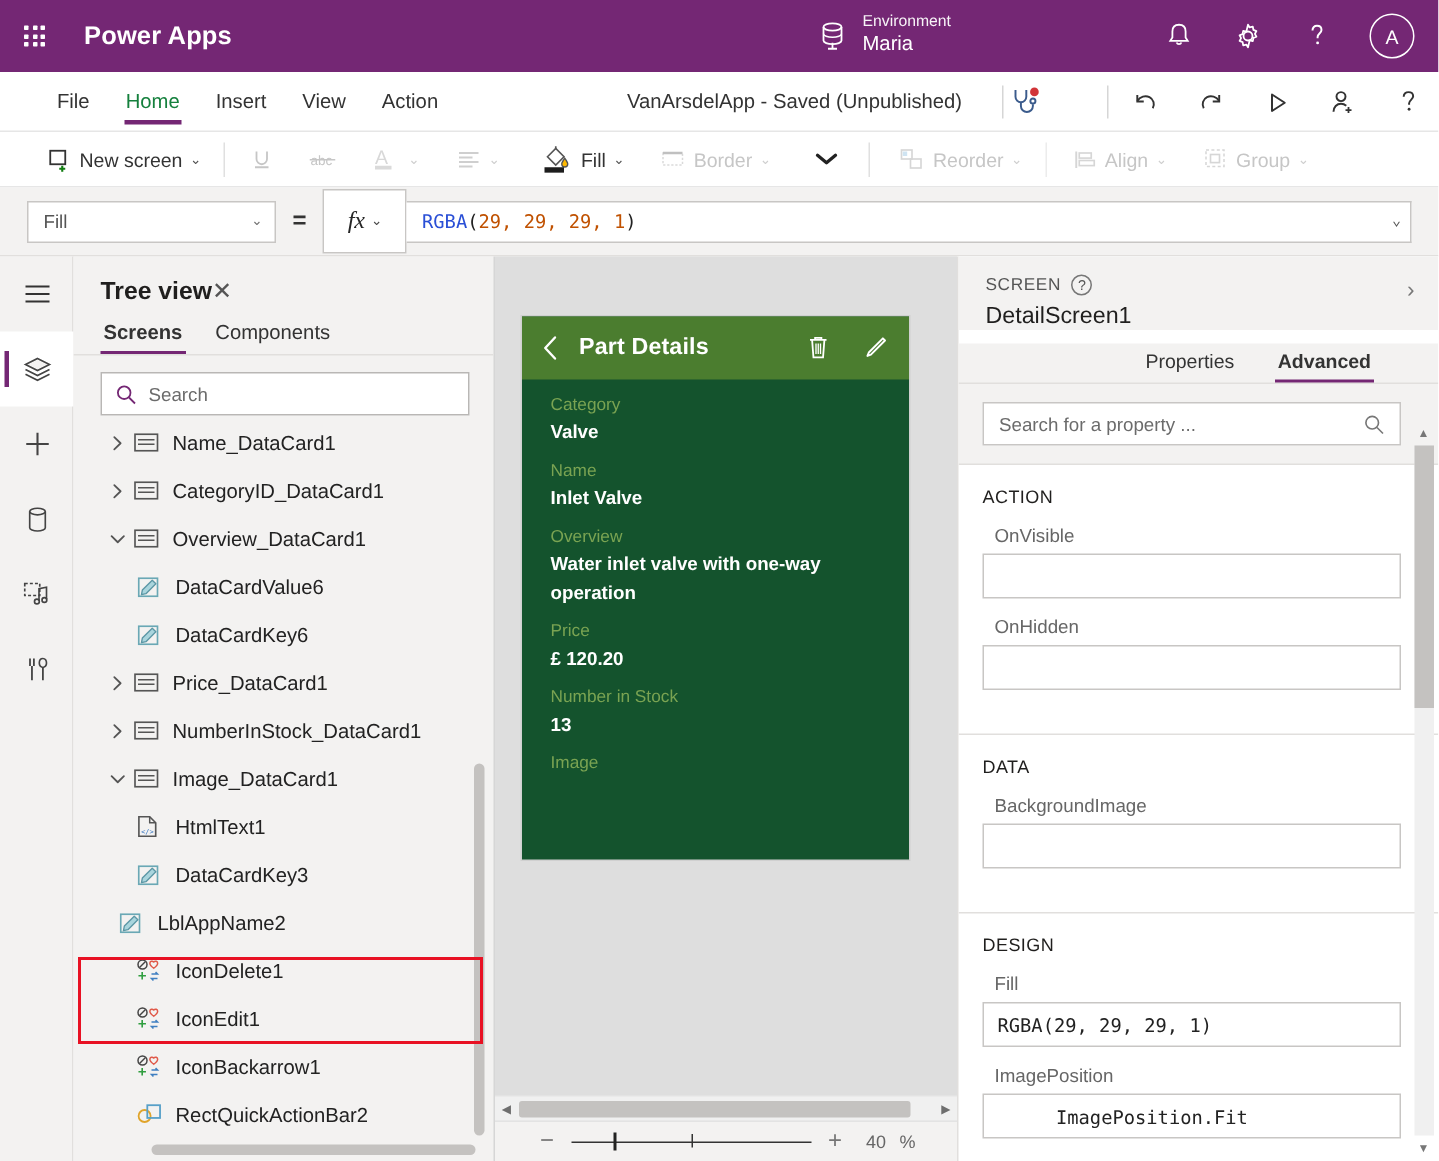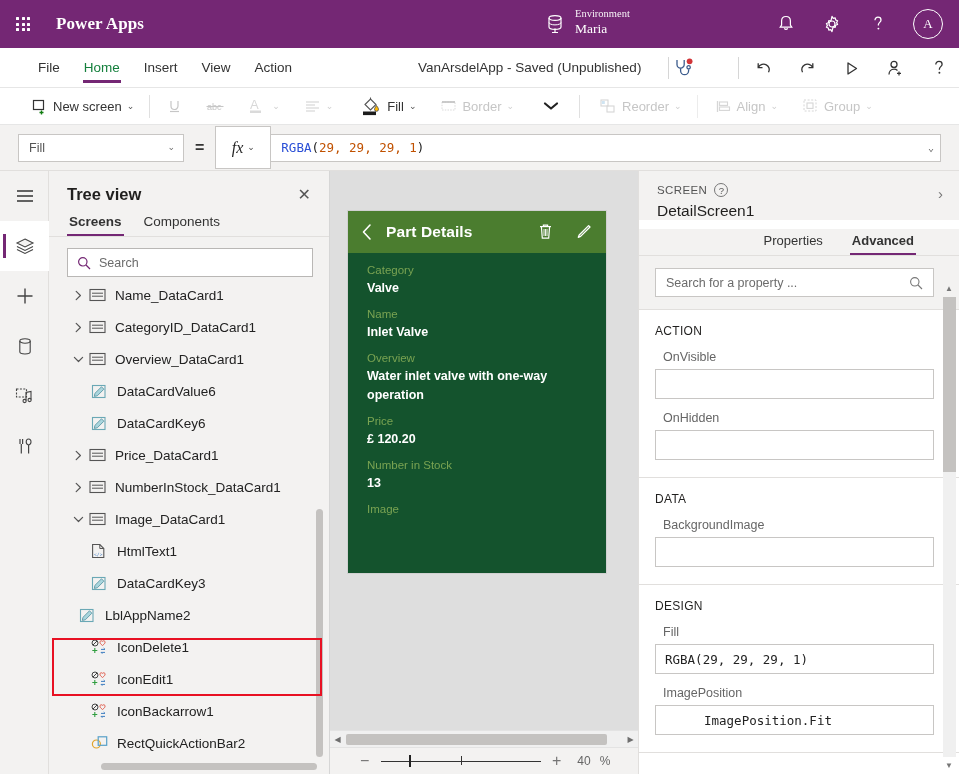--- a/index.html
+++ b/index.html
@@ -9,21 +9,21 @@
     font-size: 13px;
     color: #262626;
     background: #ffffff;
     -webkit-font-smoothing: antialiased;
   }
   .app { position:relative; width:959px; height:774px; }
 
   
   .topbar {
     position:absolute; left:0; top:0; width:959px; height:48px;
-    background:#742774; color:#fff; display:flex; align-items:center;font-family:Liberation Serif, serif;
+    background:#742774; color:#fff; display:flex; align-items:center;
   }
   .waffle { width:46px; display:flex; align-items:center; justify-content:center; cursor:pointer;}
   .waffle-grid { display:grid; grid-template-columns:repeat(3,3px); grid-template-rows:repeat(3,3px); gap:2.5px; }
   .waffle-grid i { width:3px; height:3px; background:#fff; border-radius:0.5px; display:block;}
   .brand { font-size:17px; font-weight:bold; letter-spacing:.1px; margin-left:10px; cursor:pointer;}
   .env-wrap { position:absolute; left:545px; top:4px; display:flex; align-items:center; gap:10px; cursor:pointer;}
   .env-icon { width:20px; height:26px; position:relative; margin-top:8px;}
   .env-txt-l1 { font-size:10.5px; line-height:14px; opacity:.95;}
   .env-txt-l2 { font-size:13.5px; line-height:15px;}
   .top-right { position:absolute; right:10px; top:0; height:48px; display:flex; align-items:center; gap:24px; padding-right:6px;}
@@ -95,21 +95,21 @@
   }
   .rail-item { width:49px;height:50px;display:flex;align-items:center;justify-content:center;cursor:pointer; position:relative;}
   .rail-item.sel { background:#fff; }
   .rail-item.sel::before { content:""; position:absolute; left:3px; top:13px; width:3px; height:24px; background:#742774;}
 
   
   .tree {
     position:absolute; left:49px; top:171px; width:281px; height:603px;
     background:#f3f2f1; border-right:1px solid #d6d6d6; overflow:hidden;
   }
-  .tree-hd { display:flex; align-items:center; justify-content:space-between; padding:14px 18px 6px 18px;}
+  .tree-hd { display:flex; align-items:center; padding:14px 18px 6px 18px;}
   .tree-title { font-size:16.5px; font-weight:bold; color:#201f1e;}
   .tree-close { font-size:16px; color:#555; cursor:pointer; line-height:1;}
   .tree-tabs { display:flex; gap:0; padding:0 18px; border-bottom:1px solid #e1dfdd;}
   .tree-tab { font-size:13.5px; color:#333; padding:4px 2px 7px 2px; margin-right:18px; cursor:pointer; position:relative;}
   .tree-tab.active { font-weight:bold; }
   .tree-tab.active::after { content:""; position:absolute; left:0; right:0; bottom:0; height:2.5px; background:#742774;}
   .tree-search {
     margin:11px 16px 0 18px; height:29px; background:#fff; border:1px solid #b9b7b5;
     display:flex; align-items:center; gap:8px; padding:0 9px; cursor:text;
   }
@@ -192,21 +192,21 @@
   }
   .rp-search span.ph { font-size:12.5px; color:#6b6b6b;}
   .rp-sect { padding:14px 25px 13px 16px; border-bottom:1px solid #e1dfdd;}
   .rp-sect-t { font-size:12px; color:#201f1e; letter-spacing:.3px; margin-bottom:12px;}
   .rp-prop-l { font-size:12.5px; color:#666; padding-left:8px; margin-bottom:5px;}
   .rp-input {
     height:30px; border:1px solid #c8c6c4; background:#fff; display:flex; align-items:center;
     padding:0 9px; font-family:"DejaVu Sans Mono", monospace; font-size:12.5px; color:#222;
     margin-bottom:12px; cursor:text;
   }
-  .rp-input:last-child { margin-bottom:4px;padding-left:48px;}
+  .rp-input:last-child { margin-bottom:16px;padding-left:48px;}
   .rp-scroll-up { position:absolute; right:4px; top:113px; font-size:8px; color:#777; cursor:pointer; width:12px; text-align:center;}
   .rp-scroll-dn { position:absolute; right:4px; bottom:4px; font-size:8px; color:#777; cursor:pointer; width:12px; text-align:center;}
   .rp-scrollbar { position:absolute; right:3px; top:126px; width:13px; bottom:17px; background:#f0f0f0;}
   .rp-scrollthumb { position:absolute; right:3px; top:126px; width:13px; height:175px; background:#c4c2c0; cursor:pointer;}
   .icon-svg { display:block; }
 </style>
 </head>
 <body>
 
 <div class="app">

